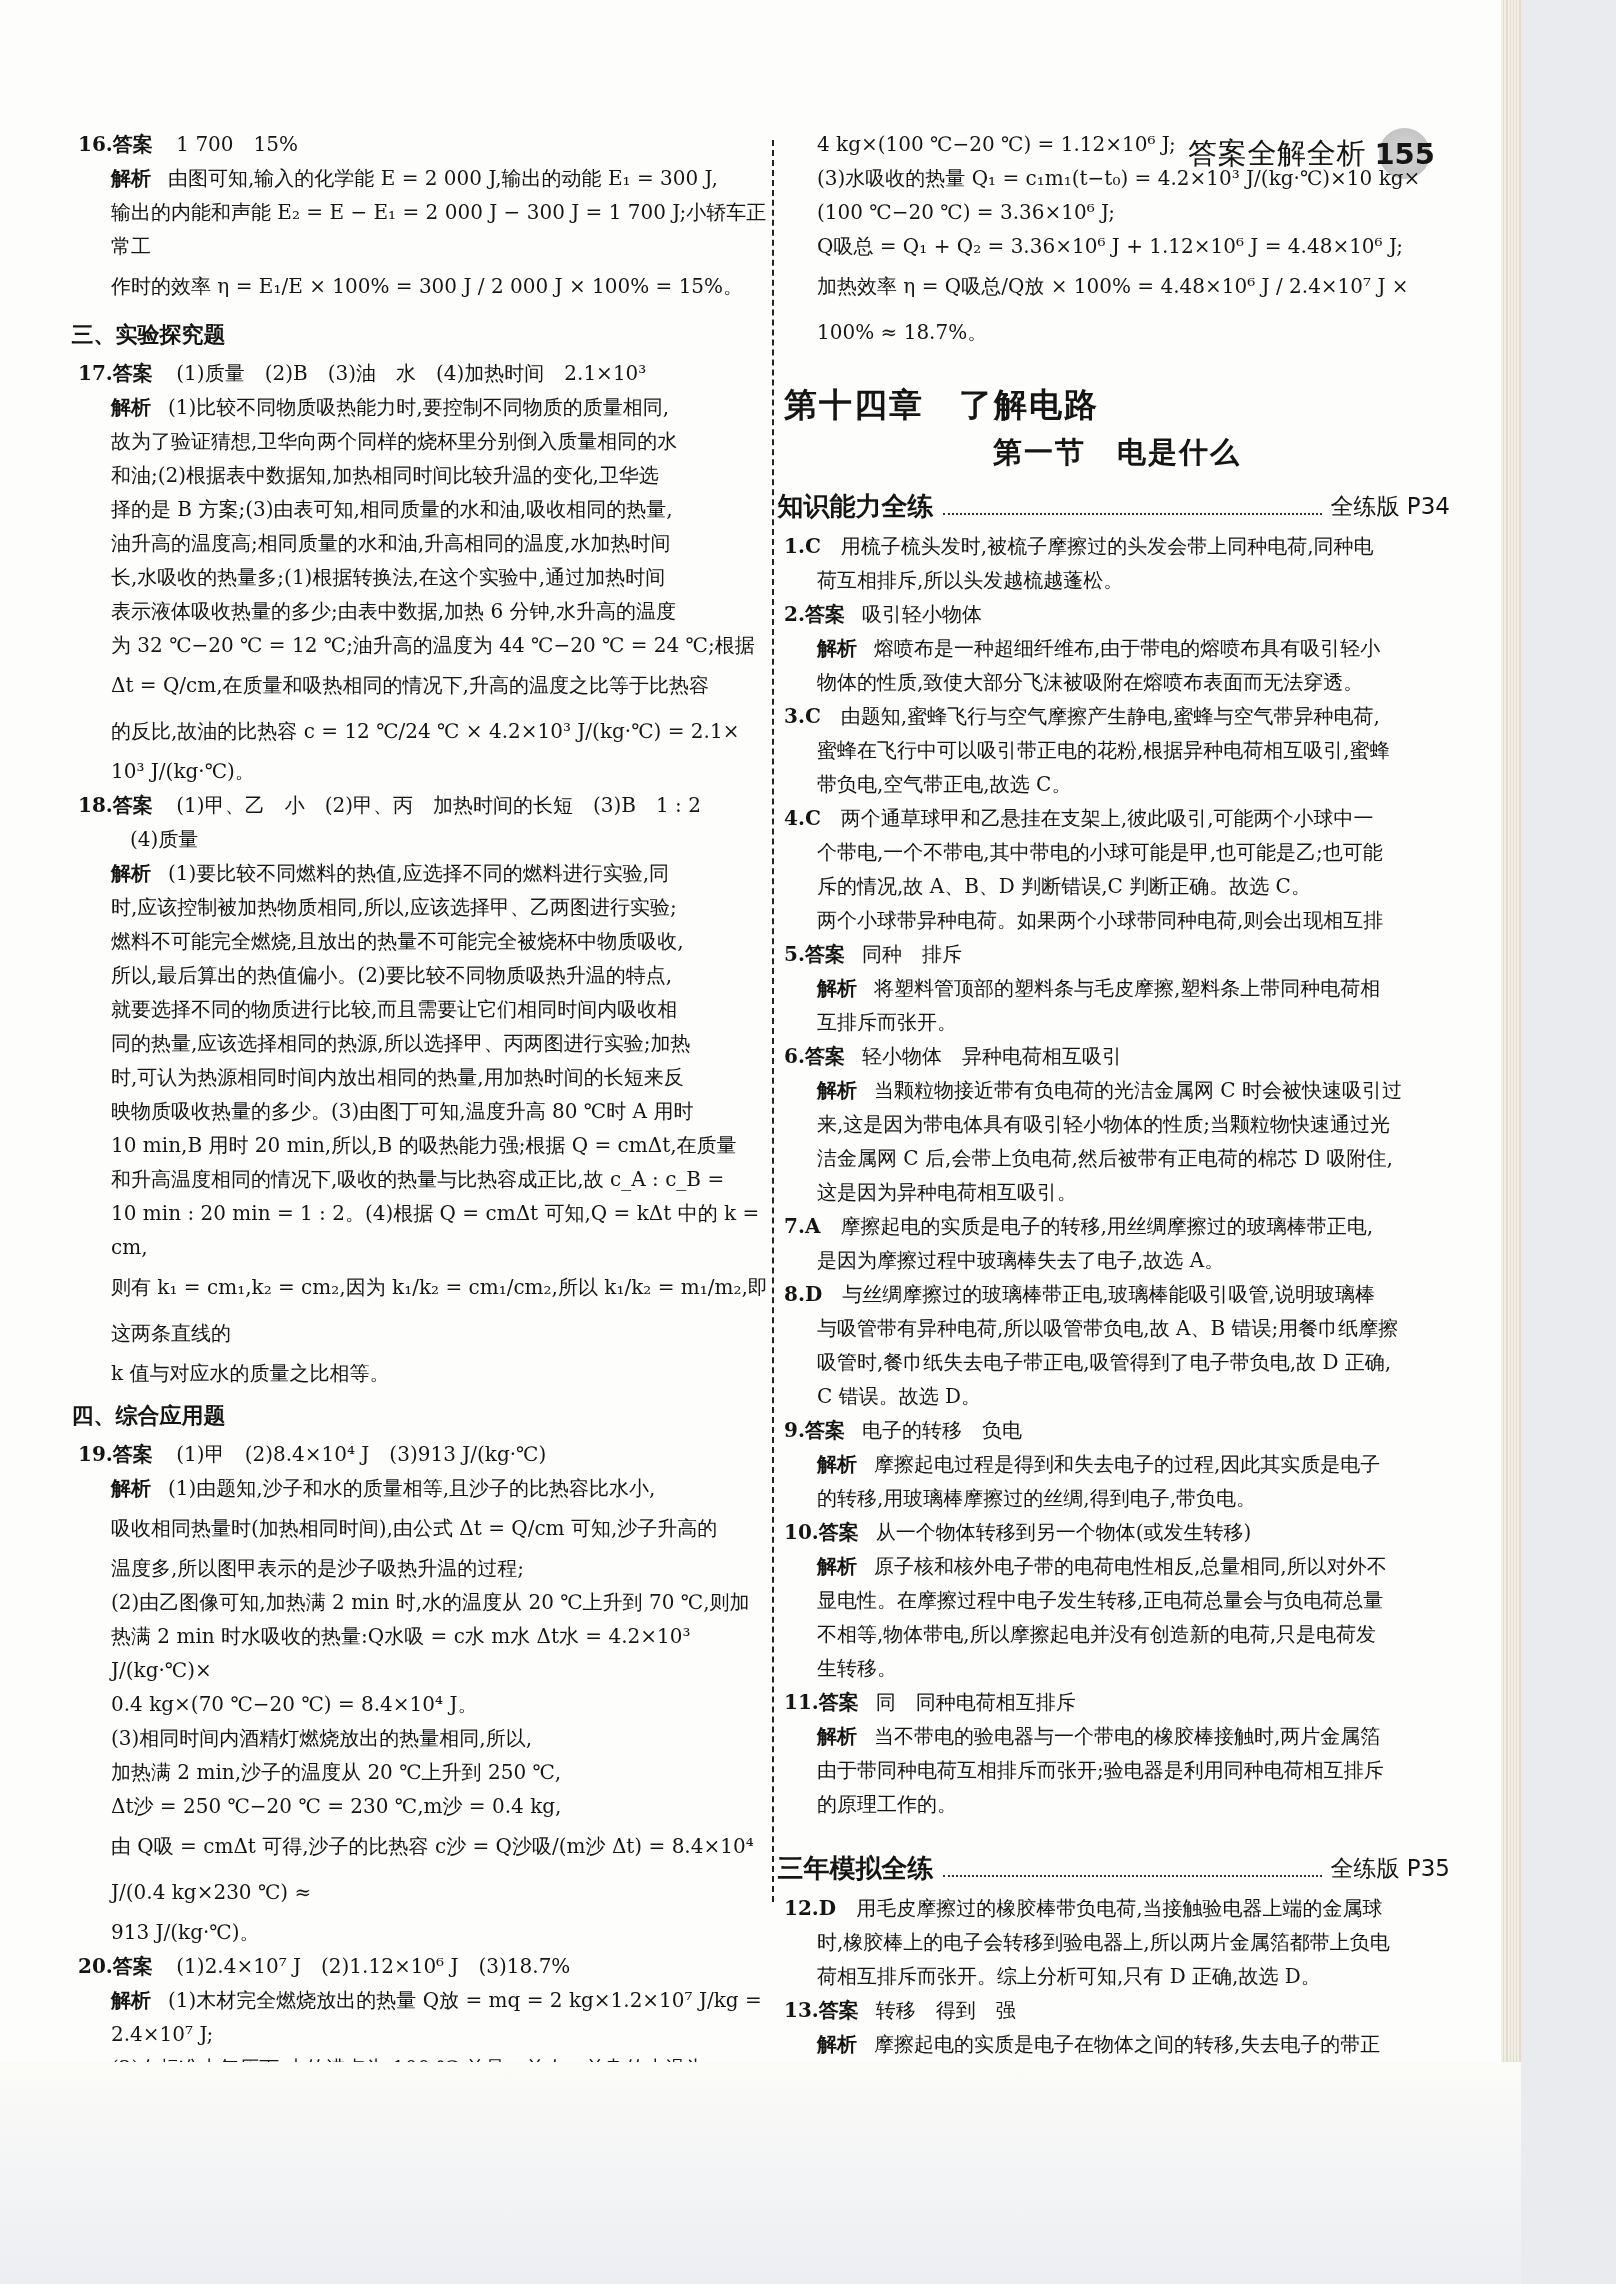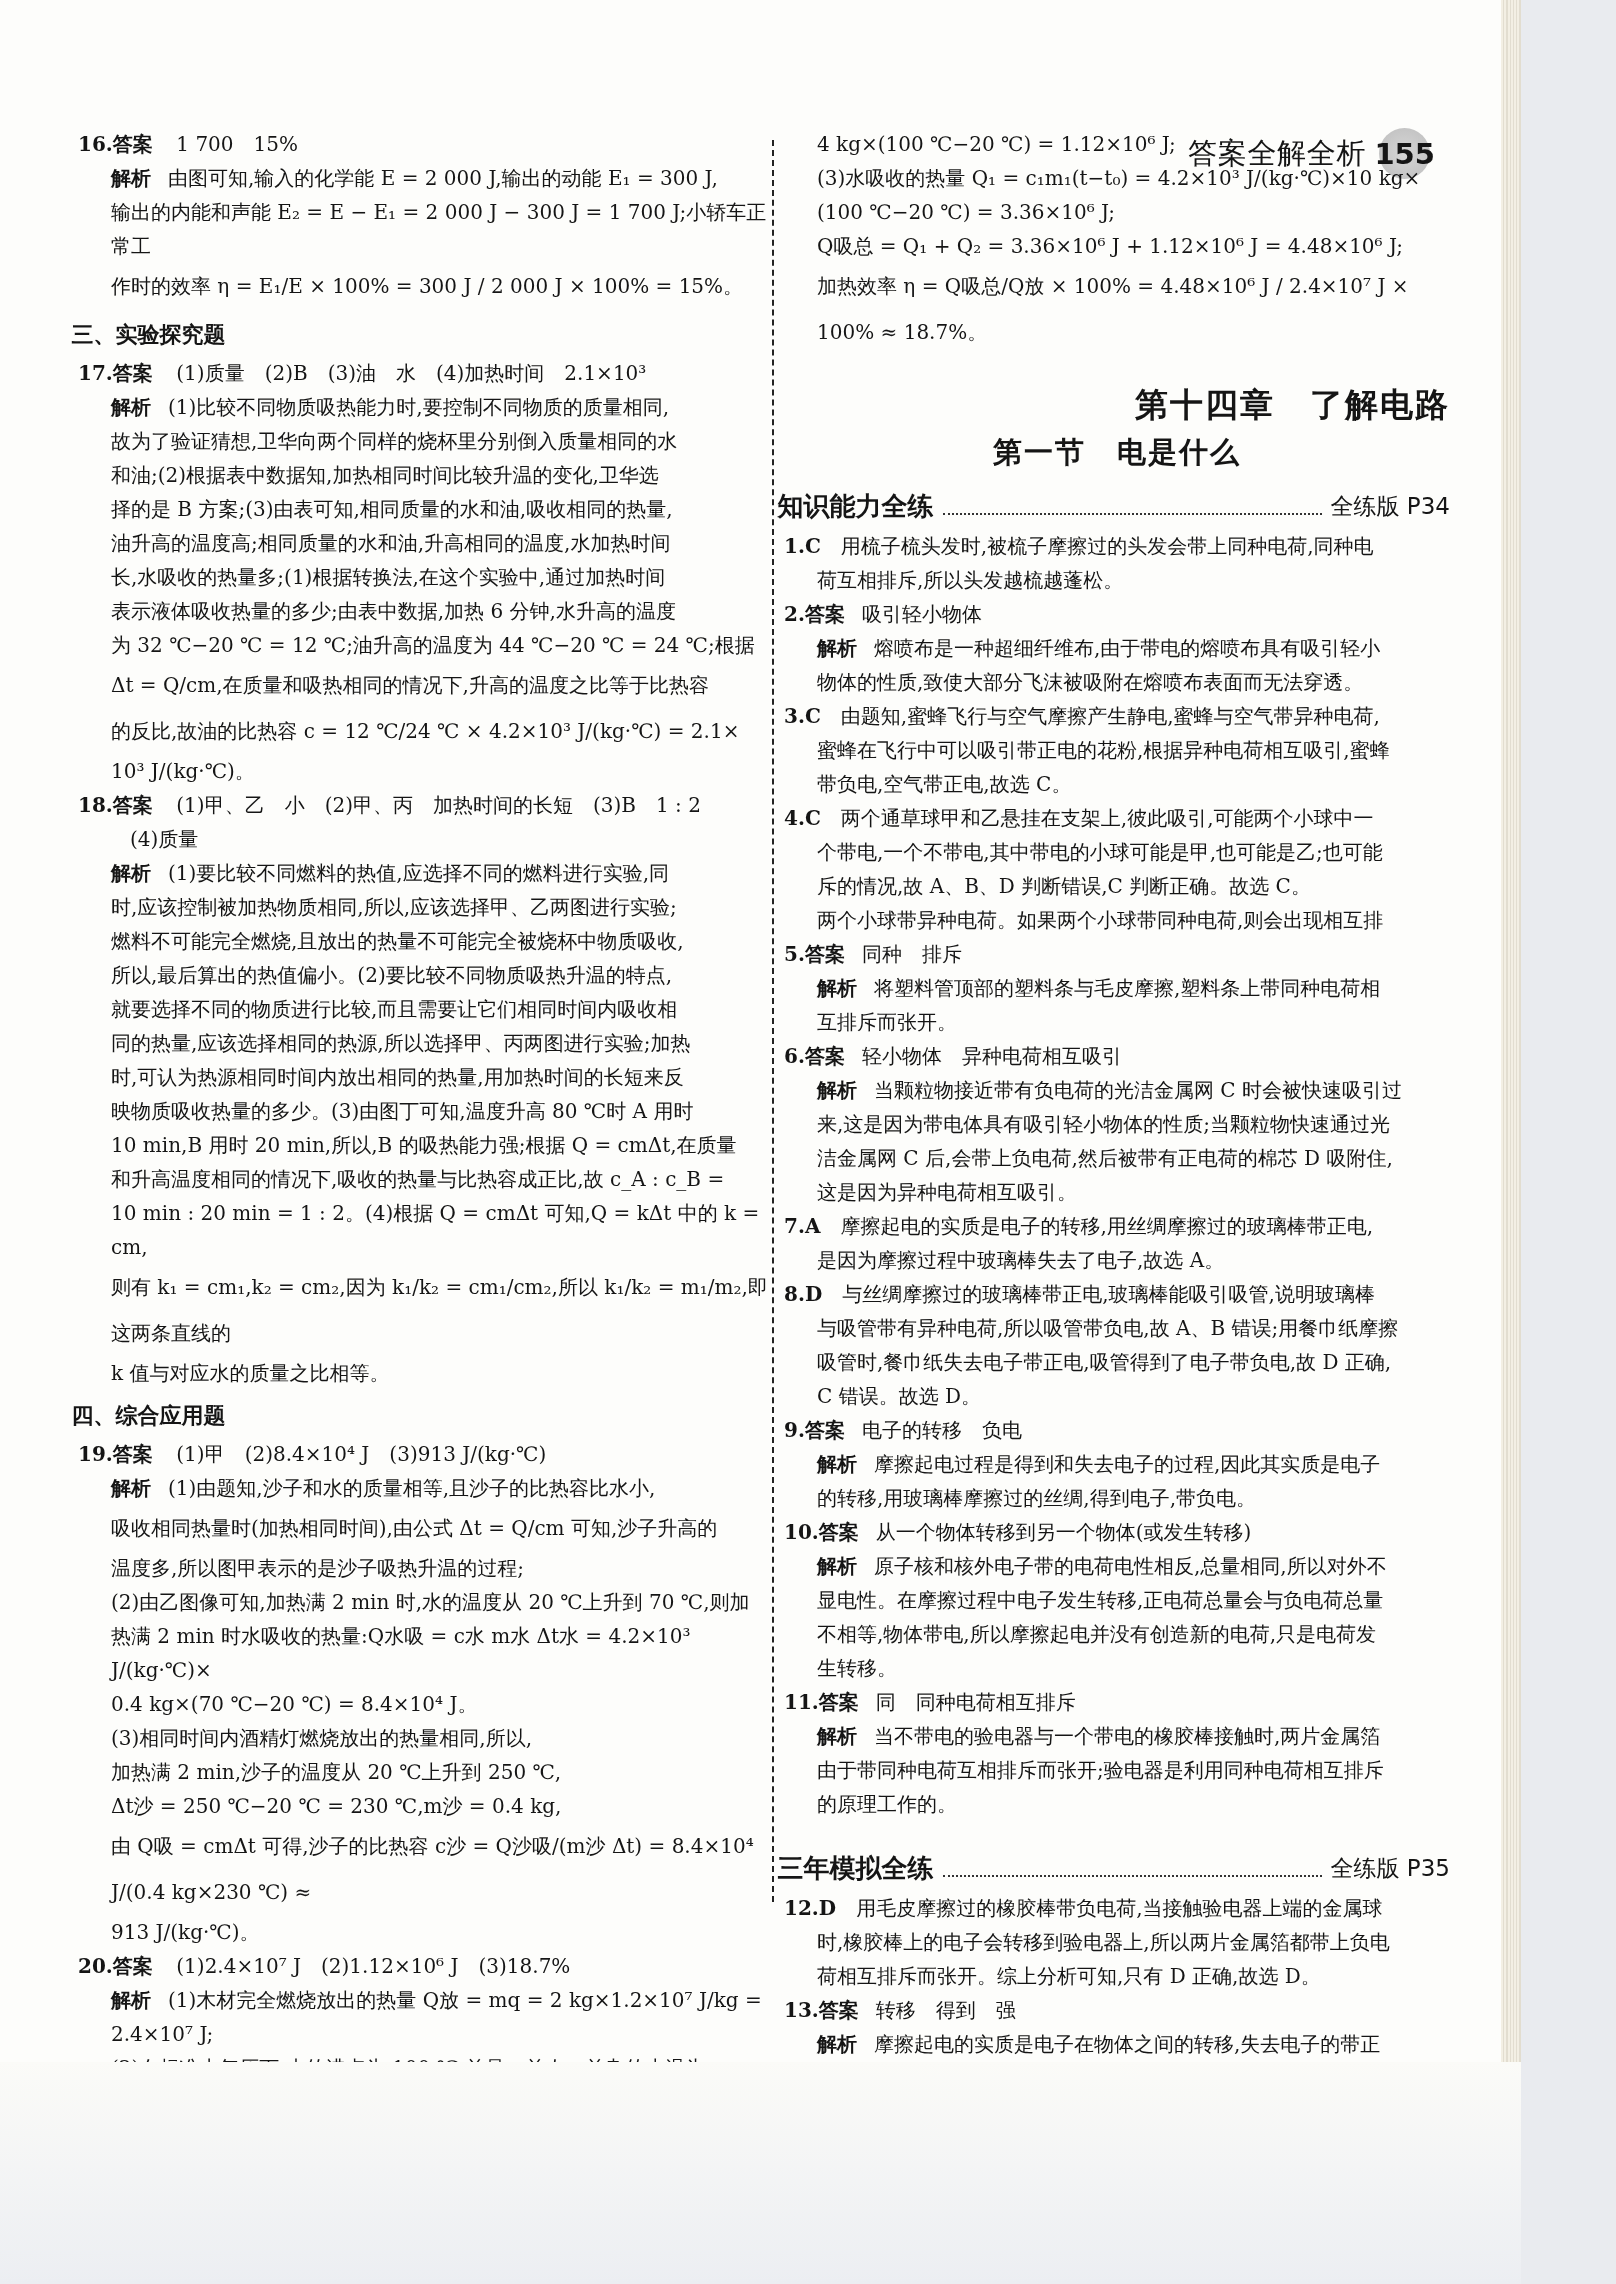--- a/index.html
+++ b/index.html
@@ -20,21 +20,21 @@
   .col-right{left:784px;width:666px;}
   .divider{position:absolute;left:772px;top:140px;height:1762px;border-left:2px dashed #222;}
   .item{margin:0;}
   .q{font-weight:bold;}
   .tag{font-family:"DejaVu Sans","Liberation Sans",sans-serif;font-weight:bold;margin-right:17px;text-align:right;}
   .ans{margin-left:6.5px;}
   .ana{padding-left:33px;text-indent:0px;}
   .ana .tag{margin-left:0;}
   .indent{padding-left:33px;}
   .section-title{font-family:"DejaVu Sans","Liberation Sans",sans-serif;font-size:22px;font-weight:bold;margin:9px 0 3.9px -6.5px;}
-  .chapter{text-align:right;font-family:"DejaVu Sans","Liberation Sans",sans-serif;font-weight:bold;font-size:33px;margin:33px 0 13px;letter-spacing:2px;}
+  .chapter{text-align:left;font-family:"DejaVu Sans","Liberation Sans",sans-serif;font-weight:bold;font-size:33px;margin:33px 0 13px;letter-spacing:2px;}
   .sub-chapter{text-align:center;font-family:"DejaVu Sans","Liberation Sans",sans-serif;font-weight:bold;font-size:29px;margin:0 0 19.6px;letter-spacing:2px;}
   .part-head{display:flex;align-items:flex-end;font-family:"DejaVu Sans","Liberation Sans",sans-serif;margin:3.9px 0 6.5px -6.5px;}
   .part-title{font-size:26px;font-weight:bold;}
   .dots{flex:1;border-bottom:2.6px dotted #333;margin:0 9px 7.8px;}
   .part-ref{font-size:23px;}
   .gap{height:26px;}
   .formula{line-height:46px;}
 </style>
 </head>
 <body>

